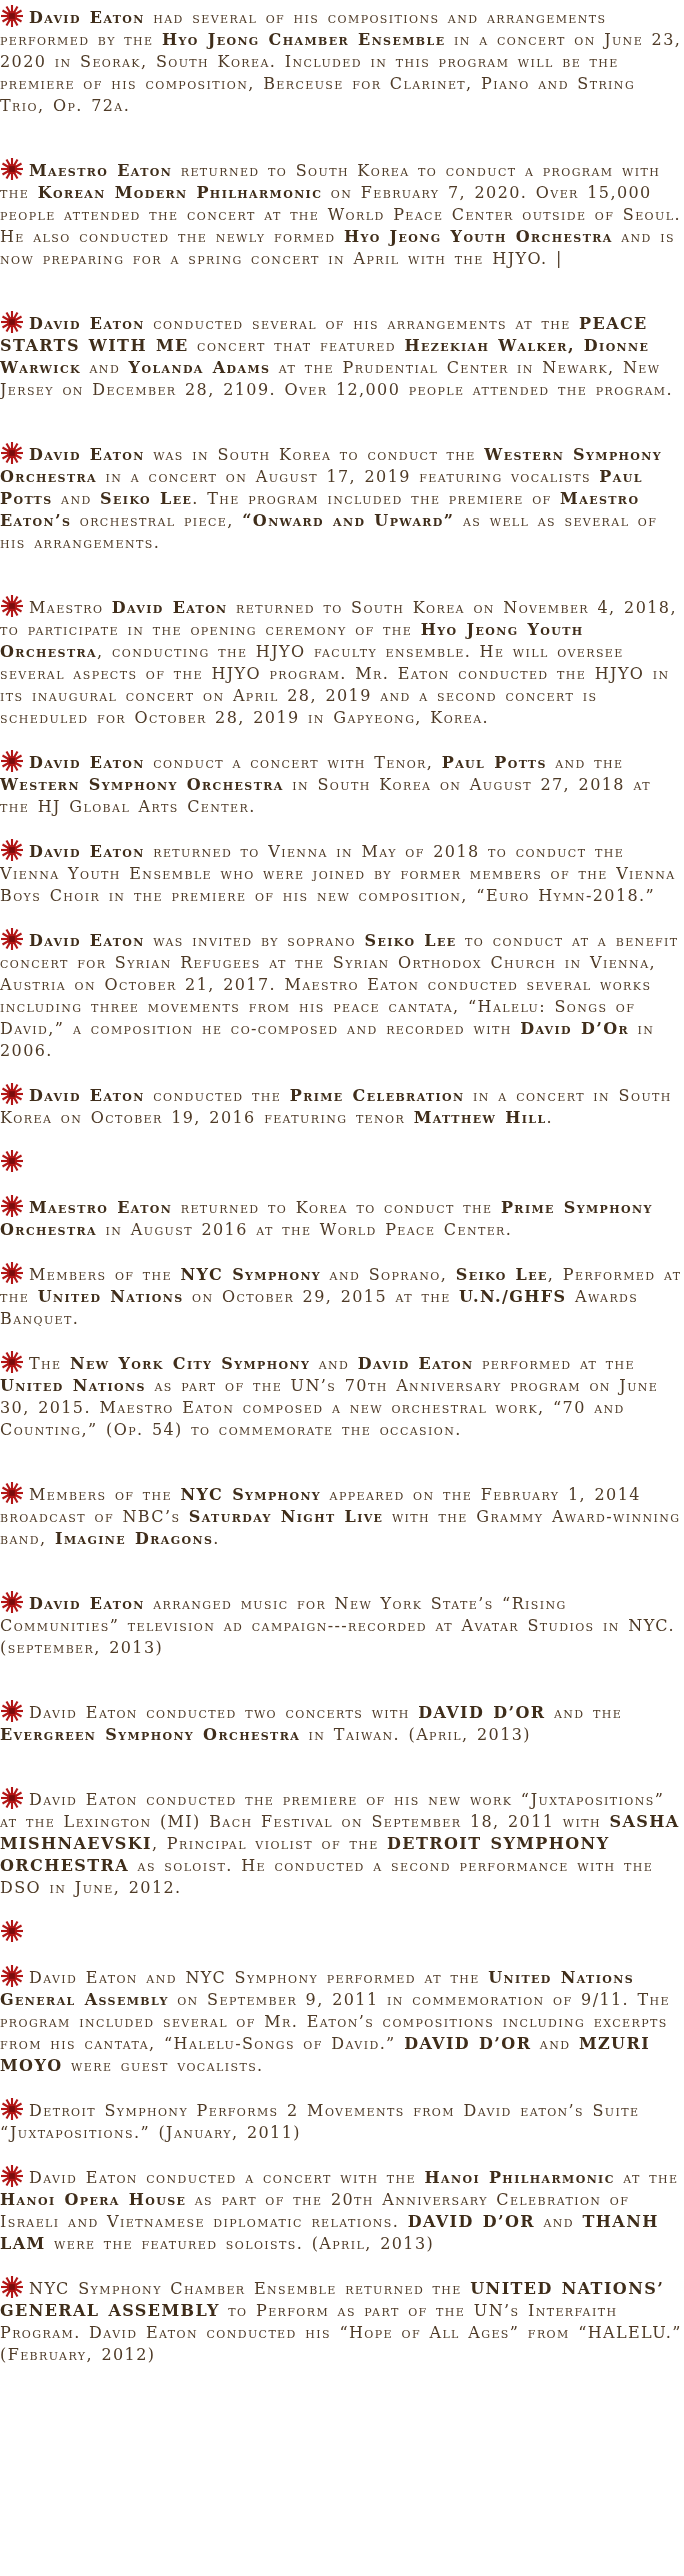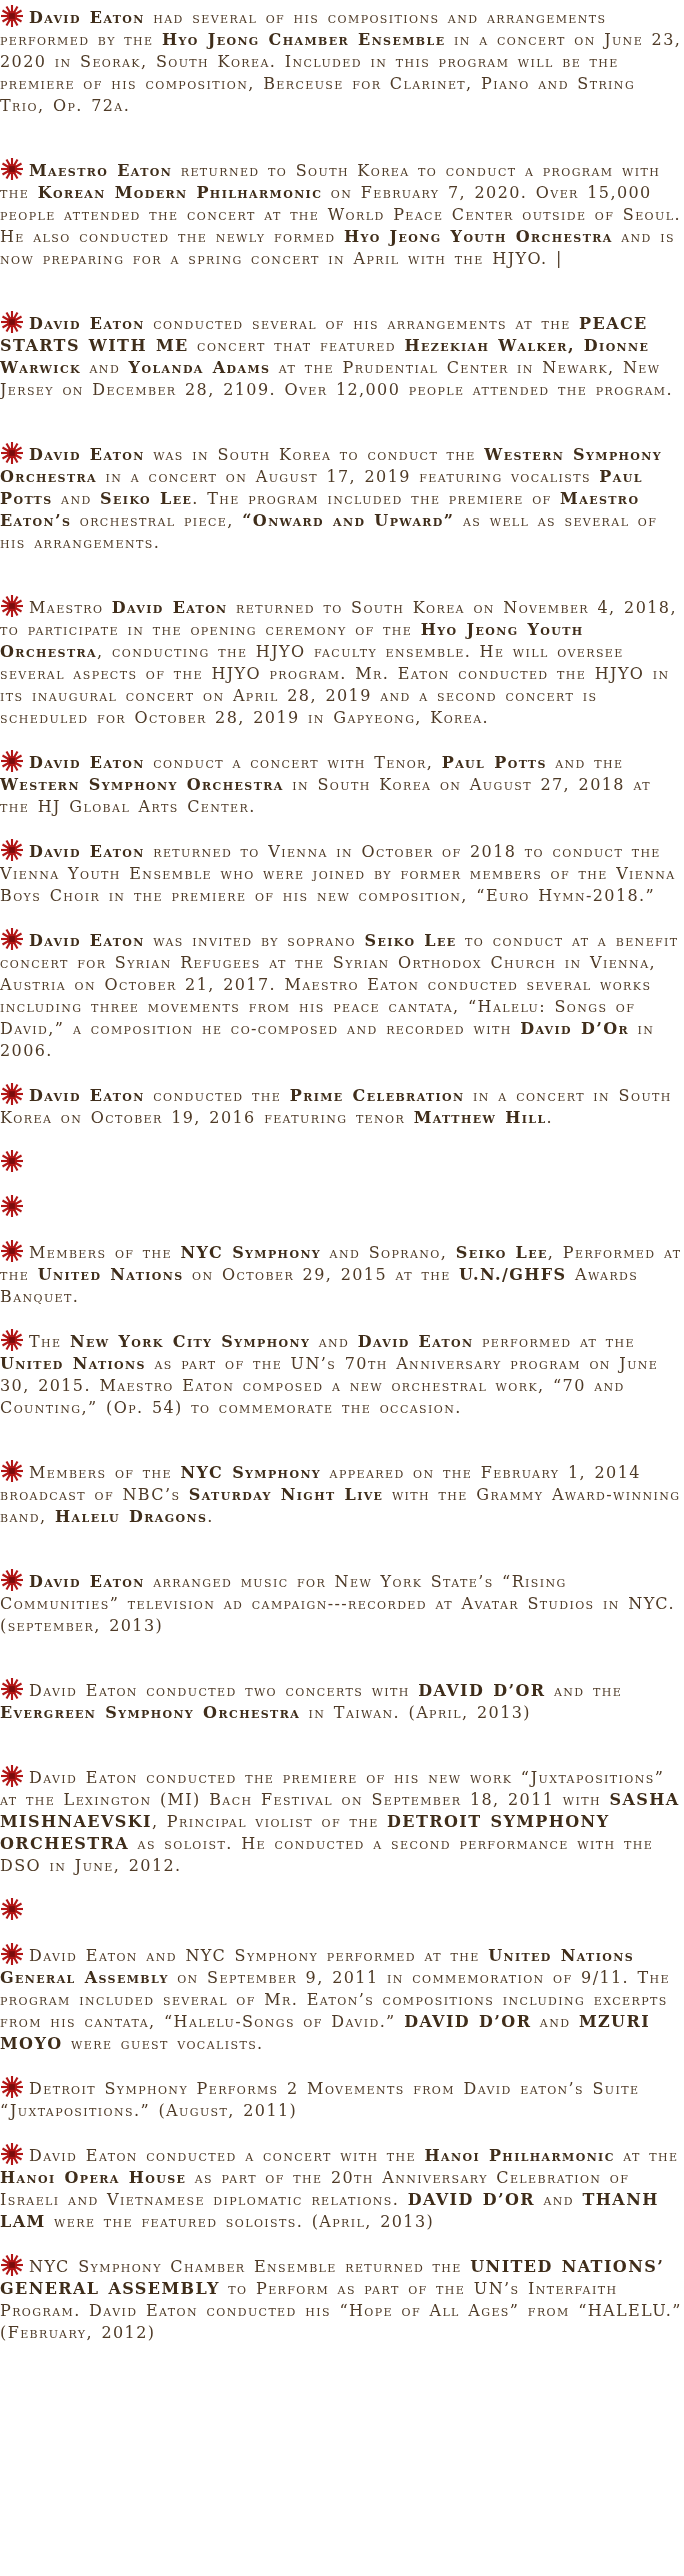--- a/index.html
+++ b/index.html
@@ -167,21 +167,21 @@
       <line x1="8.1" y1="14.25" x2="2.5" y2="17.5"></line>
       <line x1="7.5" y1="12" x2="1" y2="12"></line>
       <line x1="8.1" y1="9.75" x2="2.5" y2="6.5"></line>
       <line x1="9.75" y1="8.1" x2="6.5" y2="2.5"></line>
       <line x1="12" y1="7.5" x2="12" y2="1"></line>
       <line x1="14.25" y1="8.1" x2="17.5" y2="2.5"></line>
       <line x1="15.9" y1="9.75" x2="21.5" y2="6.5"></line>
     </g>
     <circle cx="12" cy="12" r="5.2" fill="#b21515"></circle>
     <rect x="9.2" y="9.2" width="5.6" height="5.6" fill="#7a0d0d"></rect>
-  </svg></span><span class="content"><span class="seg b">David Eaton</span><span class="seg"> returned to Vienna in October of 2018 to conduct the Vienna Youth Ensemble who were joined by former members of the Vienna Boys Choir in the premiere of his new composition, “Euro Hymn-2018.”</span></span></p>
+  </svg></span><span class="content"><span class="seg b">David Eaton</span><span class="seg"> returned to Vienna in May of 2018 to conduct the Vienna Youth Ensemble who were joined by former members of the Vienna Boys Choir in the premiere of his new composition, “Euro Hymn-2018.”</span></span></p>
 
   <p class="news-item"><span class="bullet"><svg viewBox="0 0 24 24" aria-hidden="true">
     <g stroke="#b21515" stroke-width="2.1" stroke-linecap="butt">
       <line x1="16.5" y1="12" x2="23" y2="12"></line>
       <line x1="15.9" y1="14.25" x2="21.5" y2="17.5"></line>
       <line x1="14.25" y1="15.9" x2="17.5" y2="21.5"></line>
       <line x1="12" y1="16.5" x2="12" y2="23"></line>
       <line x1="9.75" y1="15.9" x2="6.5" y2="21.5"></line>
       <line x1="8.1" y1="14.25" x2="2.5" y2="17.5"></line>
       <line x1="7.5" y1="12" x2="1" y2="12"></line>
@@ -243,192 +243,192 @@
       <line x1="8.1" y1="14.25" x2="2.5" y2="17.5"></line>
       <line x1="7.5" y1="12" x2="1" y2="12"></line>
       <line x1="8.1" y1="9.75" x2="2.5" y2="6.5"></line>
       <line x1="9.75" y1="8.1" x2="6.5" y2="2.5"></line>
       <line x1="12" y1="7.5" x2="12" y2="1"></line>
       <line x1="14.25" y1="8.1" x2="17.5" y2="2.5"></line>
       <line x1="15.9" y1="9.75" x2="21.5" y2="6.5"></line>
     </g>
     <circle cx="12" cy="12" r="5.2" fill="#b21515"></circle>
     <rect x="9.2" y="9.2" width="5.6" height="5.6" fill="#7a0d0d"></rect>
+  </svg></span><span class="content"><span class="seg b">Maestro Eaton</span><span class="seg"> returned to Korea to conduct the </span><span class="seg b">Prime Symphony Orchestra</span><span class="seg"> in August 2016 at the World Peace Center.</span></span></p>
+
+  <p class="news-item"><span class="bullet"><svg viewBox="0 0 24 24" aria-hidden="true">
+    <g stroke="#b21515" stroke-width="2.1" stroke-linecap="butt">
+      <line x1="16.5" y1="12" x2="23" y2="12"></line>
+      <line x1="15.9" y1="14.25" x2="21.5" y2="17.5"></line>
+      <line x1="14.25" y1="15.9" x2="17.5" y2="21.5"></line>
+      <line x1="12" y1="16.5" x2="12" y2="23"></line>
+      <line x1="9.75" y1="15.9" x2="6.5" y2="21.5"></line>
+      <line x1="8.1" y1="14.25" x2="2.5" y2="17.5"></line>
+      <line x1="7.5" y1="12" x2="1" y2="12"></line>
+      <line x1="8.1" y1="9.75" x2="2.5" y2="6.5"></line>
+      <line x1="9.75" y1="8.1" x2="6.5" y2="2.5"></line>
+      <line x1="12" y1="7.5" x2="12" y2="1"></line>
+      <line x1="14.25" y1="8.1" x2="17.5" y2="2.5"></line>
+      <line x1="15.9" y1="9.75" x2="21.5" y2="6.5"></line>
+    </g>
+    <circle cx="12" cy="12" r="5.2" fill="#b21515"></circle>
+    <rect x="9.2" y="9.2" width="5.6" height="5.6" fill="#7a0d0d"></rect>
+  </svg></span><span class="content"><span class="seg">Members of the </span><span class="seg b">NYC Symphony</span><span class="seg"> and Soprano, </span><span class="seg b">Seiko Lee</span><span class="seg">, Performed at the </span><span class="seg b">United Nations</span><span class="seg"> on October 29, 2015 at the </span><span class="seg b">U.N./GHFS</span><span class="seg"> Awards Banquet.</span></span></p>
+
+  <p class="news-item gap-lg"><span class="bullet"><svg viewBox="0 0 24 24" aria-hidden="true">
+    <g stroke="#b21515" stroke-width="2.1" stroke-linecap="butt">
+      <line x1="16.5" y1="12" x2="23" y2="12"></line>
+      <line x1="15.9" y1="14.25" x2="21.5" y2="17.5"></line>
+      <line x1="14.25" y1="15.9" x2="17.5" y2="21.5"></line>
+      <line x1="12" y1="16.5" x2="12" y2="23"></line>
+      <line x1="9.75" y1="15.9" x2="6.5" y2="21.5"></line>
+      <line x1="8.1" y1="14.25" x2="2.5" y2="17.5"></line>
+      <line x1="7.5" y1="12" x2="1" y2="12"></line>
+      <line x1="8.1" y1="9.75" x2="2.5" y2="6.5"></line>
+      <line x1="9.75" y1="8.1" x2="6.5" y2="2.5"></line>
+      <line x1="12" y1="7.5" x2="12" y2="1"></line>
+      <line x1="14.25" y1="8.1" x2="17.5" y2="2.5"></line>
+      <line x1="15.9" y1="9.75" x2="21.5" y2="6.5"></line>
+    </g>
+    <circle cx="12" cy="12" r="5.2" fill="#b21515"></circle>
+    <rect x="9.2" y="9.2" width="5.6" height="5.6" fill="#7a0d0d"></rect>
+  </svg></span><span class="content"><span class="seg">The </span><span class="seg b">New York City Symphony</span><span class="seg"> and </span><span class="seg b">David Eaton</span><span class="seg"> performed at the </span><span class="seg b">United Nations</span><span class="seg"> as part of the UN’s 70th Anniversary program on June 30, 2015. Maestro Eaton composed a new orchestral work, “70 and Counting,” (Op. 54) to commemorate the occasion.</span></span></p>
+
+  <p class="news-item gap-lg"><span class="bullet"><svg viewBox="0 0 24 24" aria-hidden="true">
+    <g stroke="#b21515" stroke-width="2.1" stroke-linecap="butt">
+      <line x1="16.5" y1="12" x2="23" y2="12"></line>
+      <line x1="15.9" y1="14.25" x2="21.5" y2="17.5"></line>
+      <line x1="14.25" y1="15.9" x2="17.5" y2="21.5"></line>
+      <line x1="12" y1="16.5" x2="12" y2="23"></line>
+      <line x1="9.75" y1="15.9" x2="6.5" y2="21.5"></line>
+      <line x1="8.1" y1="14.25" x2="2.5" y2="17.5"></line>
+      <line x1="7.5" y1="12" x2="1" y2="12"></line>
+      <line x1="8.1" y1="9.75" x2="2.5" y2="6.5"></line>
+      <line x1="9.75" y1="8.1" x2="6.5" y2="2.5"></line>
+      <line x1="12" y1="7.5" x2="12" y2="1"></line>
+      <line x1="14.25" y1="8.1" x2="17.5" y2="2.5"></line>
+      <line x1="15.9" y1="9.75" x2="21.5" y2="6.5"></line>
+    </g>
+    <circle cx="12" cy="12" r="5.2" fill="#b21515"></circle>
+    <rect x="9.2" y="9.2" width="5.6" height="5.6" fill="#7a0d0d"></rect>
+  </svg></span><span class="content"><span class="seg">Members of the </span><span class="seg b">NYC Symphony</span><span class="seg"> appeared on the February 1, 2014 broadcast of NBC’s </span><span class="seg b">Saturday Night Live</span><span class="seg"> with the Grammy Award-winning band, </span><span class="seg b">Imagine Dragons</span><span class="seg">.</span></span></p>
+
+  <p class="news-item gap-lg"><span class="bullet"><svg viewBox="0 0 24 24" aria-hidden="true">
+    <g stroke="#b21515" stroke-width="2.1" stroke-linecap="butt">
+      <line x1="16.5" y1="12" x2="23" y2="12"></line>
+      <line x1="15.9" y1="14.25" x2="21.5" y2="17.5"></line>
+      <line x1="14.25" y1="15.9" x2="17.5" y2="21.5"></line>
+      <line x1="12" y1="16.5" x2="12" y2="23"></line>
+      <line x1="9.75" y1="15.9" x2="6.5" y2="21.5"></line>
+      <line x1="8.1" y1="14.25" x2="2.5" y2="17.5"></line>
+      <line x1="7.5" y1="12" x2="1" y2="12"></line>
+      <line x1="8.1" y1="9.75" x2="2.5" y2="6.5"></line>
+      <line x1="9.75" y1="8.1" x2="6.5" y2="2.5"></line>
+      <line x1="12" y1="7.5" x2="12" y2="1"></line>
+      <line x1="14.25" y1="8.1" x2="17.5" y2="2.5"></line>
+      <line x1="15.9" y1="9.75" x2="21.5" y2="6.5"></line>
+    </g>
+    <circle cx="12" cy="12" r="5.2" fill="#b21515"></circle>
+    <rect x="9.2" y="9.2" width="5.6" height="5.6" fill="#7a0d0d"></rect>
+  </svg></span><span class="content"><span class="seg b">David Eaton</span><span class="seg"> arranged music for New York State’s “Rising Communities” television ad campaign---recorded at Avatar Studios in NYC. (september, 2013)</span></span></p>
+
+  <p class="news-item gap-lg"><span class="bullet"><svg viewBox="0 0 24 24" aria-hidden="true">
+    <g stroke="#b21515" stroke-width="2.1" stroke-linecap="butt">
+      <line x1="16.5" y1="12" x2="23" y2="12"></line>
+      <line x1="15.9" y1="14.25" x2="21.5" y2="17.5"></line>
+      <line x1="14.25" y1="15.9" x2="17.5" y2="21.5"></line>
+      <line x1="12" y1="16.5" x2="12" y2="23"></line>
+      <line x1="9.75" y1="15.9" x2="6.5" y2="21.5"></line>
+      <line x1="8.1" y1="14.25" x2="2.5" y2="17.5"></line>
+      <line x1="7.5" y1="12" x2="1" y2="12"></line>
+      <line x1="8.1" y1="9.75" x2="2.5" y2="6.5"></line>
+      <line x1="9.75" y1="8.1" x2="6.5" y2="2.5"></line>
+      <line x1="12" y1="7.5" x2="12" y2="1"></line>
+      <line x1="14.25" y1="8.1" x2="17.5" y2="2.5"></line>
+      <line x1="15.9" y1="9.75" x2="21.5" y2="6.5"></line>
+    </g>
+    <circle cx="12" cy="12" r="5.2" fill="#b21515"></circle>
+    <rect x="9.2" y="9.2" width="5.6" height="5.6" fill="#7a0d0d"></rect>
+  </svg></span><span class="content"><span class="seg">David Eaton conducted two concerts with </span><span class="seg b">DAVID D’OR</span><span class="seg"> and the </span><span class="seg b">Evergreen Symphony Orchestra</span><span class="seg"> in Taiwan. (April, 2013)</span></span></p>
+
+  <p class="news-item"><span class="bullet"><svg viewBox="0 0 24 24" aria-hidden="true">
+    <g stroke="#b21515" stroke-width="2.1" stroke-linecap="butt">
+      <line x1="16.5" y1="12" x2="23" y2="12"></line>
+      <line x1="15.9" y1="14.25" x2="21.5" y2="17.5"></line>
+      <line x1="14.25" y1="15.9" x2="17.5" y2="21.5"></line>
+      <line x1="12" y1="16.5" x2="12" y2="23"></line>
+      <line x1="9.75" y1="15.9" x2="6.5" y2="21.5"></line>
+      <line x1="8.1" y1="14.25" x2="2.5" y2="17.5"></line>
+      <line x1="7.5" y1="12" x2="1" y2="12"></line>
+      <line x1="8.1" y1="9.75" x2="2.5" y2="6.5"></line>
+      <line x1="9.75" y1="8.1" x2="6.5" y2="2.5"></line>
+      <line x1="12" y1="7.5" x2="12" y2="1"></line>
+      <line x1="14.25" y1="8.1" x2="17.5" y2="2.5"></line>
+      <line x1="15.9" y1="9.75" x2="21.5" y2="6.5"></line>
+    </g>
+    <circle cx="12" cy="12" r="5.2" fill="#b21515"></circle>
+    <rect x="9.2" y="9.2" width="5.6" height="5.6" fill="#7a0d0d"></rect>
+  </svg></span><span class="content"><span class="seg">David Eaton conducted the premiere of his new work “Juxtapositions” at the Lexington (MI) Bach Festival on September 18, 2011 with </span><span class="seg b">SASHA MISHNAEVSKI</span><span class="seg">, Principal violist of the </span><span class="seg b">DETROIT SYMPHONY ORCHESTRA</span><span class="seg"> as soloist. He conducted a second performance with the DSO in June, 2012.</span></span></p>
+
+  <p class="news-item"><span class="bullet"><svg viewBox="0 0 24 24" aria-hidden="true">
+    <g stroke="#b21515" stroke-width="2.1" stroke-linecap="butt">
+      <line x1="16.5" y1="12" x2="23" y2="12"></line>
+      <line x1="15.9" y1="14.25" x2="21.5" y2="17.5"></line>
+      <line x1="14.25" y1="15.9" x2="17.5" y2="21.5"></line>
+      <line x1="12" y1="16.5" x2="12" y2="23"></line>
+      <line x1="9.75" y1="15.9" x2="6.5" y2="21.5"></line>
+      <line x1="8.1" y1="14.25" x2="2.5" y2="17.5"></line>
+      <line x1="7.5" y1="12" x2="1" y2="12"></line>
+      <line x1="8.1" y1="9.75" x2="2.5" y2="6.5"></line>
+      <line x1="9.75" y1="8.1" x2="6.5" y2="2.5"></line>
+      <line x1="12" y1="7.5" x2="12" y2="1"></line>
+      <line x1="14.25" y1="8.1" x2="17.5" y2="2.5"></line>
+      <line x1="15.9" y1="9.75" x2="21.5" y2="6.5"></line>
+    </g>
+    <circle cx="12" cy="12" r="5.2" fill="#b21515"></circle>
+    <rect x="9.2" y="9.2" width="5.6" height="5.6" fill="#7a0d0d"></rect>
   </svg></span></p>
 
   <p class="news-item"><span class="bullet"><svg viewBox="0 0 24 24" aria-hidden="true">
     <g stroke="#b21515" stroke-width="2.1" stroke-linecap="butt">
       <line x1="16.5" y1="12" x2="23" y2="12"></line>
       <line x1="15.9" y1="14.25" x2="21.5" y2="17.5"></line>
       <line x1="14.25" y1="15.9" x2="17.5" y2="21.5"></line>
       <line x1="12" y1="16.5" x2="12" y2="23"></line>
       <line x1="9.75" y1="15.9" x2="6.5" y2="21.5"></line>
       <line x1="8.1" y1="14.25" x2="2.5" y2="17.5"></line>
       <line x1="7.5" y1="12" x2="1" y2="12"></line>
       <line x1="8.1" y1="9.75" x2="2.5" y2="6.5"></line>
       <line x1="9.75" y1="8.1" x2="6.5" y2="2.5"></line>
       <line x1="12" y1="7.5" x2="12" y2="1"></line>
       <line x1="14.25" y1="8.1" x2="17.5" y2="2.5"></line>
       <line x1="15.9" y1="9.75" x2="21.5" y2="6.5"></line>
     </g>
     <circle cx="12" cy="12" r="5.2" fill="#b21515"></circle>
     <rect x="9.2" y="9.2" width="5.6" height="5.6" fill="#7a0d0d"></rect>
-  </svg></span><span class="content"><span class="seg">Members of the </span><span class="seg b">NYC Symphony</span><span class="seg"> and Soprano, </span><span class="seg b">Seiko Lee</span><span class="seg">, Performed at the </span><span class="seg b">United Nations</span><span class="seg"> on October 29, 2015 at the </span><span class="seg b">U.N./GHFS</span><span class="seg"> Awards Banquet.</span></span></p>
-
-  <p class="news-item gap-lg"><span class="bullet"><svg viewBox="0 0 24 24" aria-hidden="true">
-    <g stroke="#b21515" stroke-width="2.1" stroke-linecap="butt">
-      <line x1="16.5" y1="12" x2="23" y2="12"></line>
-      <line x1="15.9" y1="14.25" x2="21.5" y2="17.5"></line>
-      <line x1="14.25" y1="15.9" x2="17.5" y2="21.5"></line>
-      <line x1="12" y1="16.5" x2="12" y2="23"></line>
-      <line x1="9.75" y1="15.9" x2="6.5" y2="21.5"></line>
-      <line x1="8.1" y1="14.25" x2="2.5" y2="17.5"></line>
-      <line x1="7.5" y1="12" x2="1" y2="12"></line>
-      <line x1="8.1" y1="9.75" x2="2.5" y2="6.5"></line>
-      <line x1="9.75" y1="8.1" x2="6.5" y2="2.5"></line>
-      <line x1="12" y1="7.5" x2="12" y2="1"></line>
-      <line x1="14.25" y1="8.1" x2="17.5" y2="2.5"></line>
-      <line x1="15.9" y1="9.75" x2="21.5" y2="6.5"></line>
-    </g>
-    <circle cx="12" cy="12" r="5.2" fill="#b21515"></circle>
-    <rect x="9.2" y="9.2" width="5.6" height="5.6" fill="#7a0d0d"></rect>
-  </svg></span><span class="content"><span class="seg">The </span><span class="seg b">New York City Symphony</span><span class="seg"> and </span><span class="seg b">David Eaton</span><span class="seg"> performed at the </span><span class="seg b">United Nations</span><span class="seg"> as part of the UN’s 70th Anniversary program on June 30, 2015. Maestro Eaton composed a new orchestral work, “70 and Counting,” (Op. 54) to commemorate the occasion.</span></span></p>
-
-  <p class="news-item gap-lg"><span class="bullet"><svg viewBox="0 0 24 24" aria-hidden="true">
-    <g stroke="#b21515" stroke-width="2.1" stroke-linecap="butt">
-      <line x1="16.5" y1="12" x2="23" y2="12"></line>
-      <line x1="15.9" y1="14.25" x2="21.5" y2="17.5"></line>
-      <line x1="14.25" y1="15.9" x2="17.5" y2="21.5"></line>
-      <line x1="12" y1="16.5" x2="12" y2="23"></line>
-      <line x1="9.75" y1="15.9" x2="6.5" y2="21.5"></line>
-      <line x1="8.1" y1="14.25" x2="2.5" y2="17.5"></line>
-      <line x1="7.5" y1="12" x2="1" y2="12"></line>
-      <line x1="8.1" y1="9.75" x2="2.5" y2="6.5"></line>
-      <line x1="9.75" y1="8.1" x2="6.5" y2="2.5"></line>
-      <line x1="12" y1="7.5" x2="12" y2="1"></line>
-      <line x1="14.25" y1="8.1" x2="17.5" y2="2.5"></line>
-      <line x1="15.9" y1="9.75" x2="21.5" y2="6.5"></line>
-    </g>
-    <circle cx="12" cy="12" r="5.2" fill="#b21515"></circle>
-    <rect x="9.2" y="9.2" width="5.6" height="5.6" fill="#7a0d0d"></rect>
-  </svg></span><span class="content"><span class="seg">Members of the </span><span class="seg b">NYC Symphony</span><span class="seg"> appeared on the February 1, 2014 broadcast of NBC’s </span><span class="seg b">Saturday Night Live</span><span class="seg"> with the Grammy Award-winning band, </span><span class="seg b">Halelu Dragons</span><span class="seg">.</span></span></p>
-
-  <p class="news-item gap-lg"><span class="bullet"><svg viewBox="0 0 24 24" aria-hidden="true">
-    <g stroke="#b21515" stroke-width="2.1" stroke-linecap="butt">
-      <line x1="16.5" y1="12" x2="23" y2="12"></line>
-      <line x1="15.9" y1="14.25" x2="21.5" y2="17.5"></line>
-      <line x1="14.25" y1="15.9" x2="17.5" y2="21.5"></line>
-      <line x1="12" y1="16.5" x2="12" y2="23"></line>
-      <line x1="9.75" y1="15.9" x2="6.5" y2="21.5"></line>
-      <line x1="8.1" y1="14.25" x2="2.5" y2="17.5"></line>
-      <line x1="7.5" y1="12" x2="1" y2="12"></line>
-      <line x1="8.1" y1="9.75" x2="2.5" y2="6.5"></line>
-      <line x1="9.75" y1="8.1" x2="6.5" y2="2.5"></line>
-      <line x1="12" y1="7.5" x2="12" y2="1"></line>
-      <line x1="14.25" y1="8.1" x2="17.5" y2="2.5"></line>
-      <line x1="15.9" y1="9.75" x2="21.5" y2="6.5"></line>
-    </g>
-    <circle cx="12" cy="12" r="5.2" fill="#b21515"></circle>
-    <rect x="9.2" y="9.2" width="5.6" height="5.6" fill="#7a0d0d"></rect>
-  </svg></span><span class="content"><span class="seg b">David Eaton</span><span class="seg"> arranged music for New York State’s “Rising Communities” television ad campaign---recorded at Avatar Studios in NYC. (september, 2013)</span></span></p>
-
-  <p class="news-item gap-lg"><span class="bullet"><svg viewBox="0 0 24 24" aria-hidden="true">
-    <g stroke="#b21515" stroke-width="2.1" stroke-linecap="butt">
-      <line x1="16.5" y1="12" x2="23" y2="12"></line>
-      <line x1="15.9" y1="14.25" x2="21.5" y2="17.5"></line>
-      <line x1="14.25" y1="15.9" x2="17.5" y2="21.5"></line>
-      <line x1="12" y1="16.5" x2="12" y2="23"></line>
-      <line x1="9.75" y1="15.9" x2="6.5" y2="21.5"></line>
-      <line x1="8.1" y1="14.25" x2="2.5" y2="17.5"></line>
-      <line x1="7.5" y1="12" x2="1" y2="12"></line>
-      <line x1="8.1" y1="9.75" x2="2.5" y2="6.5"></line>
-      <line x1="9.75" y1="8.1" x2="6.5" y2="2.5"></line>
-      <line x1="12" y1="7.5" x2="12" y2="1"></line>
-      <line x1="14.25" y1="8.1" x2="17.5" y2="2.5"></line>
-      <line x1="15.9" y1="9.75" x2="21.5" y2="6.5"></line>
-    </g>
-    <circle cx="12" cy="12" r="5.2" fill="#b21515"></circle>
-    <rect x="9.2" y="9.2" width="5.6" height="5.6" fill="#7a0d0d"></rect>
-  </svg></span><span class="content"><span class="seg">David Eaton conducted two concerts with </span><span class="seg b">DAVID D’OR</span><span class="seg"> and the </span><span class="seg b">Evergreen Symphony Orchestra</span><span class="seg"> in Taiwan. (April, 2013)</span></span></p>
-
-  <p class="news-item"><span class="bullet"><svg viewBox="0 0 24 24" aria-hidden="true">
-    <g stroke="#b21515" stroke-width="2.1" stroke-linecap="butt">
-      <line x1="16.5" y1="12" x2="23" y2="12"></line>
-      <line x1="15.9" y1="14.25" x2="21.5" y2="17.5"></line>
-      <line x1="14.25" y1="15.9" x2="17.5" y2="21.5"></line>
-      <line x1="12" y1="16.5" x2="12" y2="23"></line>
-      <line x1="9.75" y1="15.9" x2="6.5" y2="21.5"></line>
-      <line x1="8.1" y1="14.25" x2="2.5" y2="17.5"></line>
-      <line x1="7.5" y1="12" x2="1" y2="12"></line>
-      <line x1="8.1" y1="9.75" x2="2.5" y2="6.5"></line>
-      <line x1="9.75" y1="8.1" x2="6.5" y2="2.5"></line>
-      <line x1="12" y1="7.5" x2="12" y2="1"></line>
-      <line x1="14.25" y1="8.1" x2="17.5" y2="2.5"></line>
-      <line x1="15.9" y1="9.75" x2="21.5" y2="6.5"></line>
-    </g>
-    <circle cx="12" cy="12" r="5.2" fill="#b21515"></circle>
-    <rect x="9.2" y="9.2" width="5.6" height="5.6" fill="#7a0d0d"></rect>
-  </svg></span><span class="content"><span class="seg">David Eaton conducted the premiere of his new work “Juxtapositions” at the Lexington (MI) Bach Festival on September 18, 2011 with </span><span class="seg b">SASHA MISHNAEVSKI</span><span class="seg">, Principal violist of the </span><span class="seg b">DETROIT SYMPHONY ORCHESTRA</span><span class="seg"> as soloist. He conducted a second performance with the DSO in June, 2012.</span></span></p>
-
-  <p class="news-item"><span class="bullet"><svg viewBox="0 0 24 24" aria-hidden="true">
-    <g stroke="#b21515" stroke-width="2.1" stroke-linecap="butt">
-      <line x1="16.5" y1="12" x2="23" y2="12"></line>
-      <line x1="15.9" y1="14.25" x2="21.5" y2="17.5"></line>
-      <line x1="14.25" y1="15.9" x2="17.5" y2="21.5"></line>
-      <line x1="12" y1="16.5" x2="12" y2="23"></line>
-      <line x1="9.75" y1="15.9" x2="6.5" y2="21.5"></line>
-      <line x1="8.1" y1="14.25" x2="2.5" y2="17.5"></line>
-      <line x1="7.5" y1="12" x2="1" y2="12"></line>
-      <line x1="8.1" y1="9.75" x2="2.5" y2="6.5"></line>
-      <line x1="9.75" y1="8.1" x2="6.5" y2="2.5"></line>
-      <line x1="12" y1="7.5" x2="12" y2="1"></line>
-      <line x1="14.25" y1="8.1" x2="17.5" y2="2.5"></line>
-      <line x1="15.9" y1="9.75" x2="21.5" y2="6.5"></line>
-    </g>
-    <circle cx="12" cy="12" r="5.2" fill="#b21515"></circle>
-    <rect x="9.2" y="9.2" width="5.6" height="5.6" fill="#7a0d0d"></rect>
-  </svg></span></p>
-
-  <p class="news-item"><span class="bullet"><svg viewBox="0 0 24 24" aria-hidden="true">
-    <g stroke="#b21515" stroke-width="2.1" stroke-linecap="butt">
-      <line x1="16.5" y1="12" x2="23" y2="12"></line>
-      <line x1="15.9" y1="14.25" x2="21.5" y2="17.5"></line>
-      <line x1="14.25" y1="15.9" x2="17.5" y2="21.5"></line>
-      <line x1="12" y1="16.5" x2="12" y2="23"></line>
-      <line x1="9.75" y1="15.9" x2="6.5" y2="21.5"></line>
-      <line x1="8.1" y1="14.25" x2="2.5" y2="17.5"></line>
-      <line x1="7.5" y1="12" x2="1" y2="12"></line>
-      <line x1="8.1" y1="9.75" x2="2.5" y2="6.5"></line>
-      <line x1="9.75" y1="8.1" x2="6.5" y2="2.5"></line>
-      <line x1="12" y1="7.5" x2="12" y2="1"></line>
-      <line x1="14.25" y1="8.1" x2="17.5" y2="2.5"></line>
-      <line x1="15.9" y1="9.75" x2="21.5" y2="6.5"></line>
-    </g>
-    <circle cx="12" cy="12" r="5.2" fill="#b21515"></circle>
-    <rect x="9.2" y="9.2" width="5.6" height="5.6" fill="#7a0d0d"></rect>
   </svg></span><span class="content"><span class="seg">David Eaton and NYC Symphony performed at the </span><span class="seg b">United Nations General Assembly</span><span class="seg"> on September 9, 2011 in commemoration of 9/11. The program included several of Mr. Eaton’s compositions including excerpts from his cantata, “Halelu-Songs of David.” </span><span class="seg b">DAVID D’OR</span><span class="seg"> and </span><span class="seg b">MZURI MOYO</span><span class="seg"> were guest vocalists.</span></span></p>
 
   <p class="news-item"><span class="bullet"><svg viewBox="0 0 24 24" aria-hidden="true">
     <g stroke="#b21515" stroke-width="2.1" stroke-linecap="butt">
       <line x1="16.5" y1="12" x2="23" y2="12"></line>
       <line x1="15.9" y1="14.25" x2="21.5" y2="17.5"></line>
       <line x1="14.25" y1="15.9" x2="17.5" y2="21.5"></line>
       <line x1="12" y1="16.5" x2="12" y2="23"></line>
       <line x1="9.75" y1="15.9" x2="6.5" y2="21.5"></line>
       <line x1="8.1" y1="14.25" x2="2.5" y2="17.5"></line>
       <line x1="7.5" y1="12" x2="1" y2="12"></line>
       <line x1="8.1" y1="9.75" x2="2.5" y2="6.5"></line>
       <line x1="9.75" y1="8.1" x2="6.5" y2="2.5"></line>
       <line x1="12" y1="7.5" x2="12" y2="1"></line>
       <line x1="14.25" y1="8.1" x2="17.5" y2="2.5"></line>
       <line x1="15.9" y1="9.75" x2="21.5" y2="6.5"></line>
     </g>
     <circle cx="12" cy="12" r="5.2" fill="#b21515"></circle>
     <rect x="9.2" y="9.2" width="5.6" height="5.6" fill="#7a0d0d"></rect>
-  </svg></span><span class="content"><span class="seg">Detroit Symphony Performs 2 Movements from David eaton’s Suite “Juxtapositions.” (August, 2011)</span></span></p>
+  </svg></span><span class="content"><span class="seg">Detroit Symphony Performs 2 Movements from David eaton’s Suite “Juxtapositions.” (January, 2011)</span></span></p>
 
   <p class="news-item"><span class="bullet"><svg viewBox="0 0 24 24" aria-hidden="true">
     <g stroke="#b21515" stroke-width="2.1" stroke-linecap="butt">
       <line x1="16.5" y1="12" x2="23" y2="12"></line>
       <line x1="15.9" y1="14.25" x2="21.5" y2="17.5"></line>
       <line x1="14.25" y1="15.9" x2="17.5" y2="21.5"></line>
       <line x1="12" y1="16.5" x2="12" y2="23"></line>
       <line x1="9.75" y1="15.9" x2="6.5" y2="21.5"></line>
       <line x1="8.1" y1="14.25" x2="2.5" y2="17.5"></line>
       <line x1="7.5" y1="12" x2="1" y2="12"></line>

